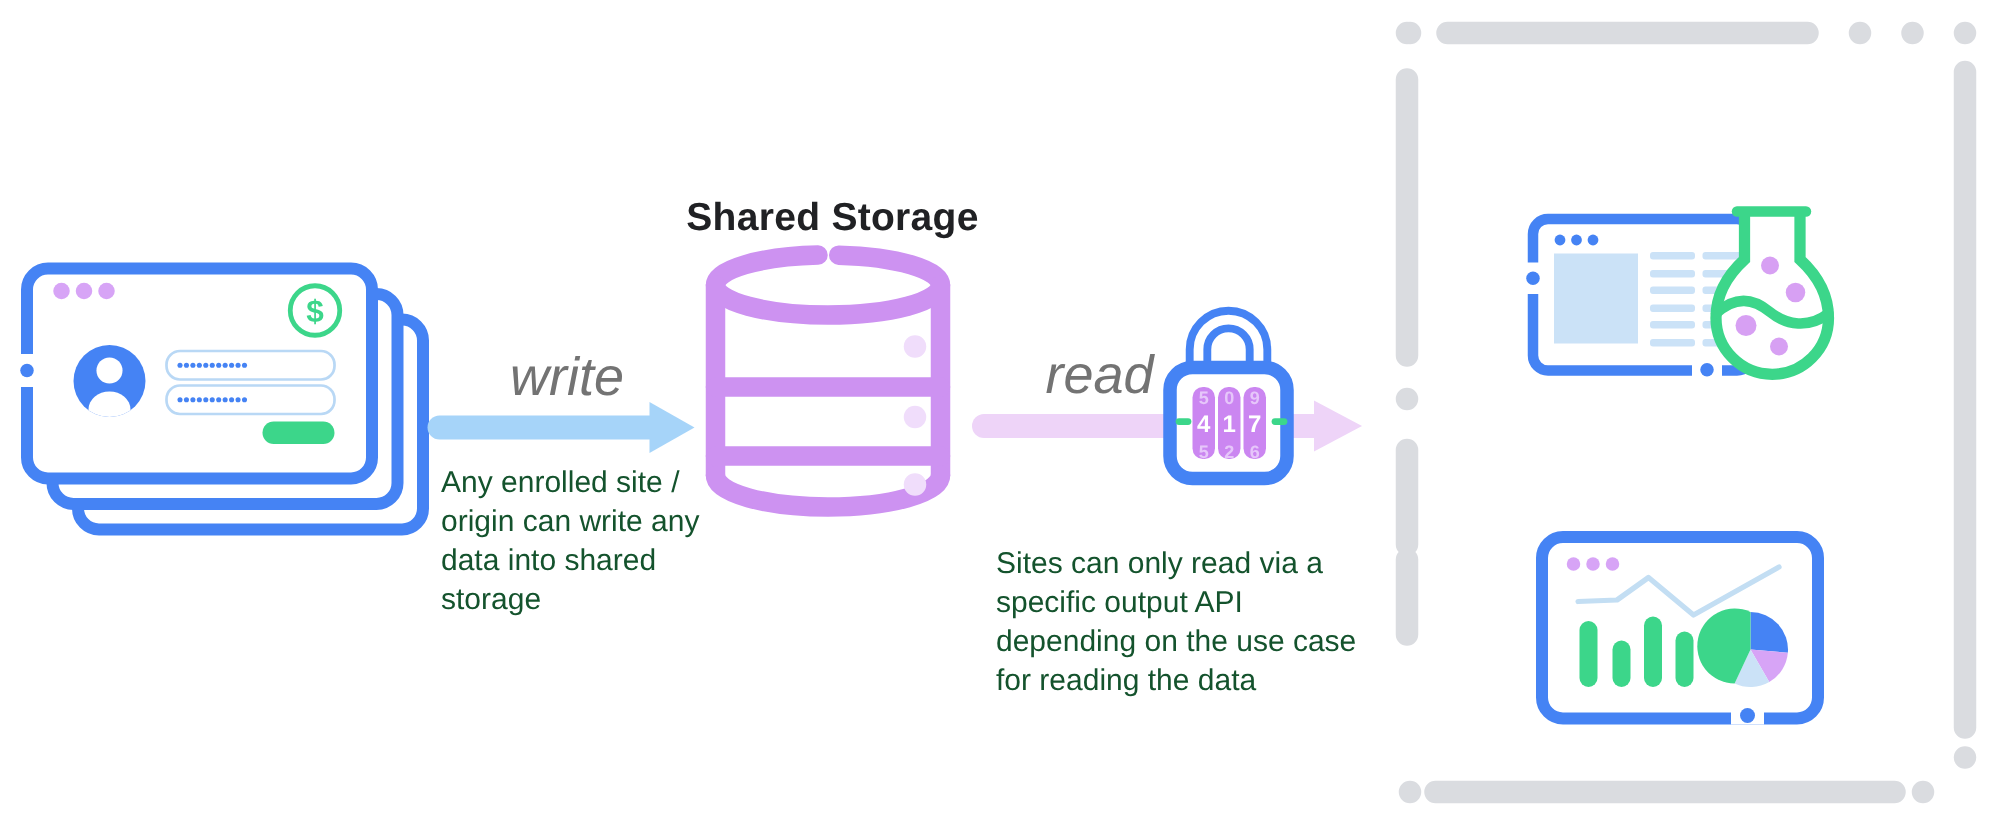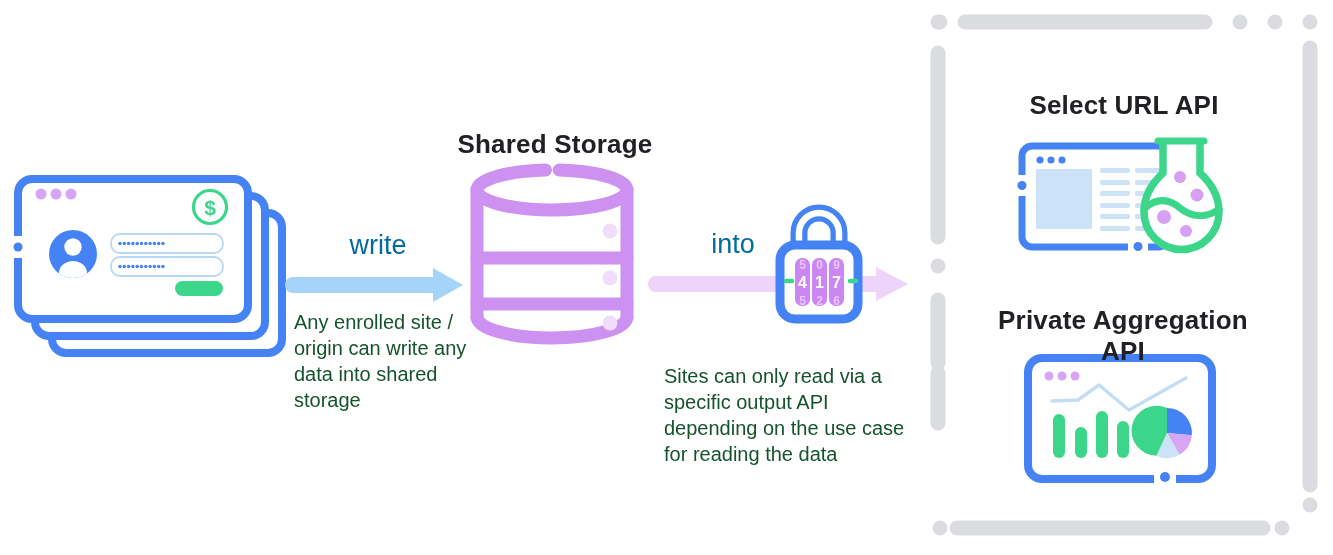--- a/index.html
+++ b/index.html
@@ -3,21 +3,21 @@
 <meta charset="utf-8">
 <style>
   html,body { margin:0; padding:0; background:#ffffff; }
   .canvas {
     position:relative; width:1333px; height:555px; background:#ffffff;
     font-family:"Liberation Sans", sans-serif; overflow:hidden;
   }
   .diagram-svg { position:absolute; left:0; top:0; width:1333px; height:555px; }
   .label { position:absolute; color:#202124; }
   .title { font-weight:bold; font-size:26px; text-align:center; letter-spacing:0.2px; }
-  .flow-label { font-size:27px; color:#0369a1; text-align:center; }
+  .flow-label { font-size:36px; color:#737373; text-align:center;font-style:italic; }
   .desc { font-size:20px; line-height:26px; color:#14532d; white-space:pre-line; }
 </style>
 </head>
 <body>
 
 <div class="canvas">
 
   <svg class="diagram-svg" viewBox="0 0 1333 555">
 
     <g stroke="#dadce0" stroke-width="15" stroke-linecap="round" fill="none">
@@ -218,24 +218,22 @@
 
   <div class="label title" style="left:455px; top:129px; width:200px;">Shared Storage</div>
 
   <div class="label flow-label" style="left:328px; top:230px; width:100px;">write</div>
 
   <div class="label desc" style="left:294px; top:309px; width:200px;">Any enrolled site /
 origin can write any
 data into shared
 storage</div>
 
-  <div class="label flow-label" style="left:683px; top:229px; width:100px;">into</div>
+  <div class="label flow-label" style="left:683px; top:229px; width:100px;">read</div>
 
   <div class="label desc" style="left:664px; top:315px; width:260px;margin-top:48px;">Sites can only read via a
 specific output API
 depending on the use case
 for reading the data</div>
 
-  <div class="label title" style="left:1024px; top:90px; width:200px;">Select URL API</div>
-
-  <div class="label title" style="left:973px; top:305px; width:300px;">Private Aggregation API</div>
+
 
 </div>
 
 </body></html>

